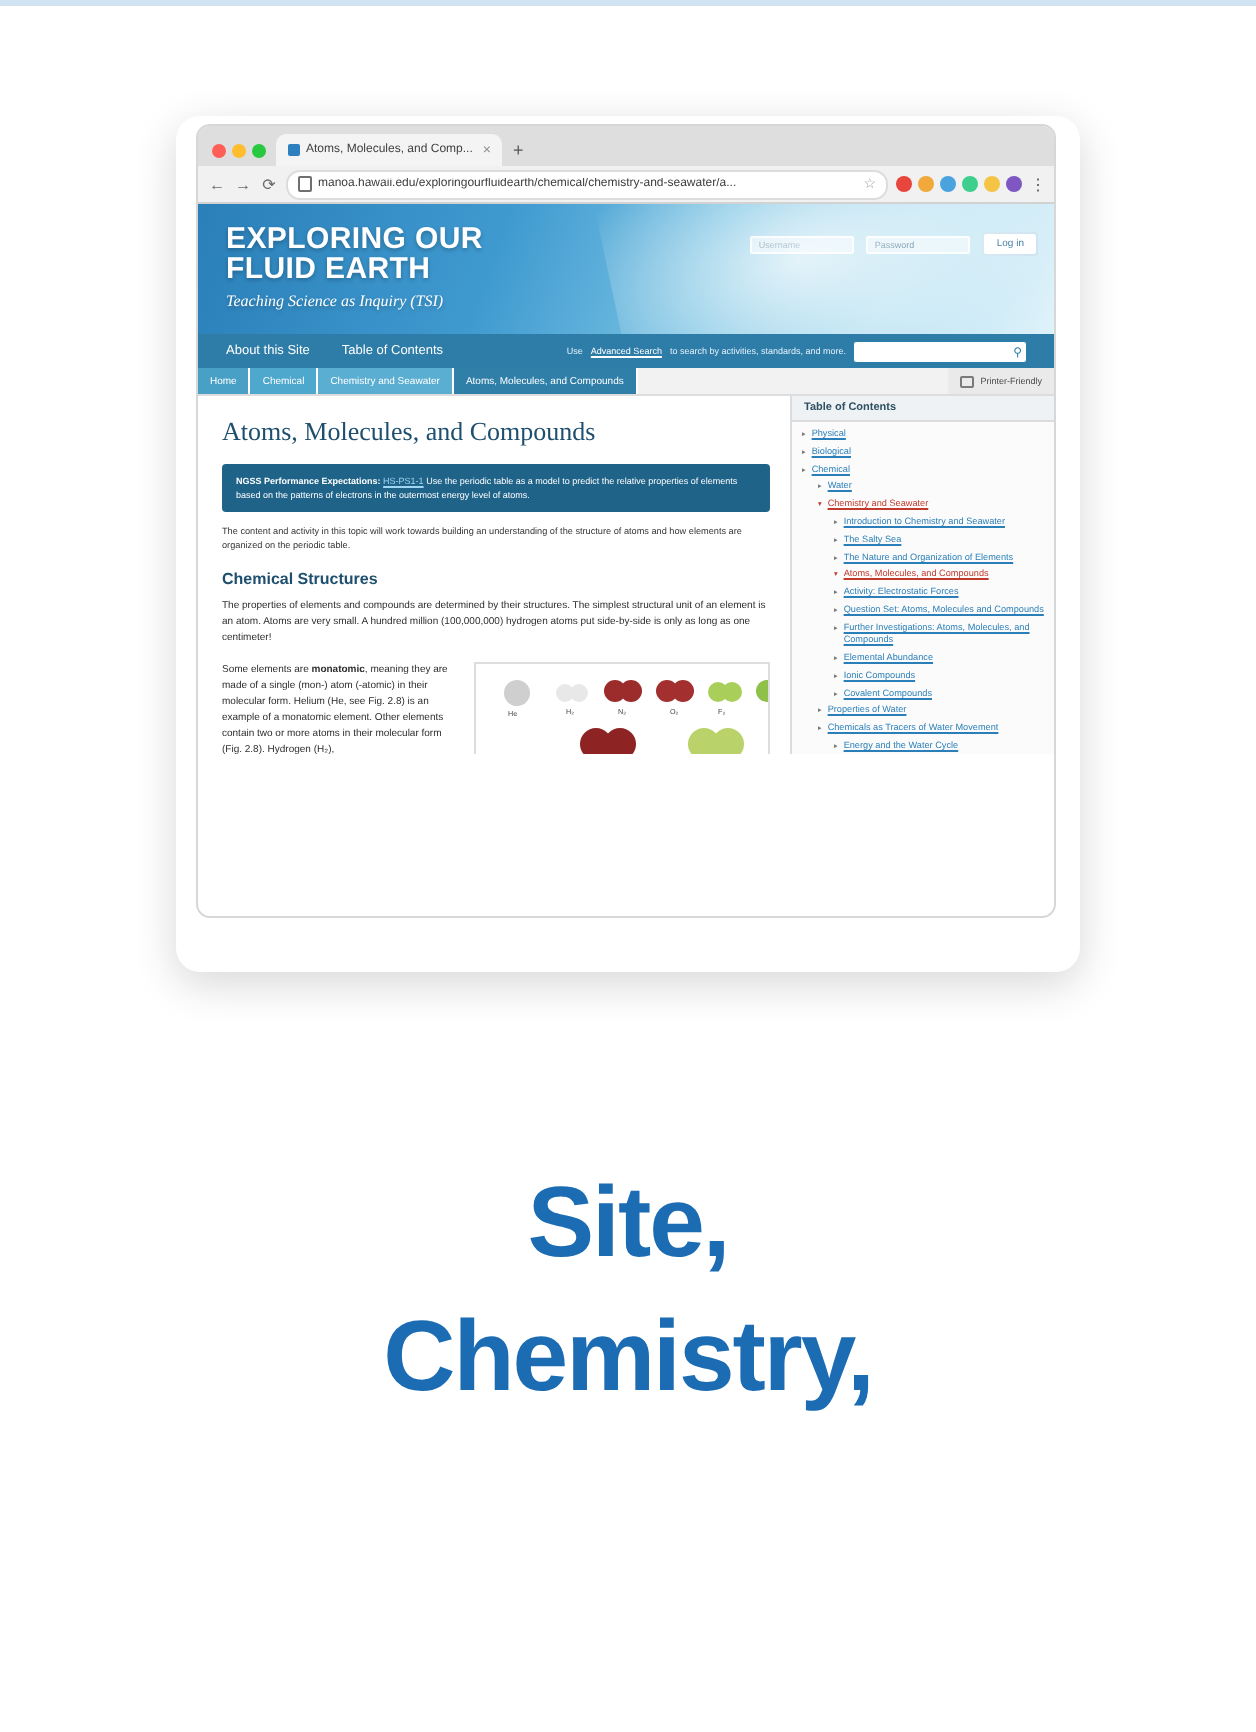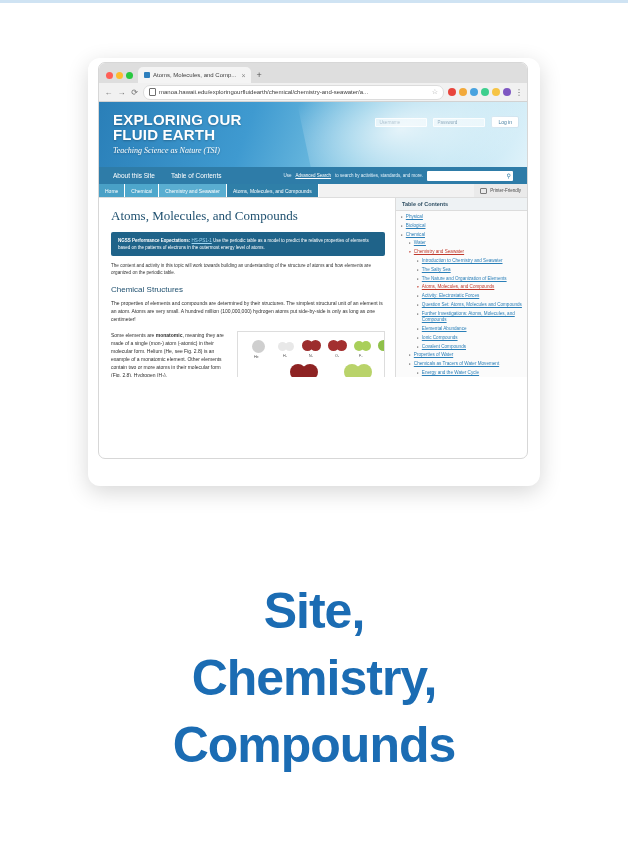--- a/index.html
+++ b/index.html
@@ -304,21 +304,21 @@
   .nav-box a { color: #9fd6f3; }
   .para-small {
     font-size: 4.6px;
     line-height: 7px;
     color: #333333;
     margin: 0 0 9px 0;
   }
   .h2 {
     font-size: 8px;
     color: #1e4f6e;
-    font-weight: normal;
+    font-weight: bold;
     margin: 0 0 5px 0;
   }
   .para {
     font-size: 5px;
     line-height: 8px;
     color: #2e2e2e;
     margin: 0 0 8px 0;
   }
   .fig-wrap {
     display: flex;
@@ -442,21 +442,21 @@
     <span class="kebab">⋮</span>
   </div>
 
   <div class="page">
 
     <div class="hero">
       <div class="hero-title">
         <span>EXPLORING OUR</span><br>
         <span>FLUID EARTH</span>
       </div>
-      <div class="hero-sub">Teaching Science as Nature (TSI)</div>
+      <div class="hero-sub">Teaching Science as Inquiry (TSI)</div>
       <div class="hero-userbar">
         <div class="hero-input">Username</div>
         <div class="hero-input">Password</div>
         <div class="hero-login">Log in</div>
       </div>
     </div>
 
     <div class="nav">
       <span>About this Site</span>
       <span>Table of Contents</span>
@@ -622,14 +622,13 @@
         </div>
       </div>
 
     </div>
   </div>
 </div>
 
 <div class="caption">
   <div>Site,</div>
   <div>Chemistry,</div>
-  <div>Compounds</div>
 </div>
 
 </body></html>

